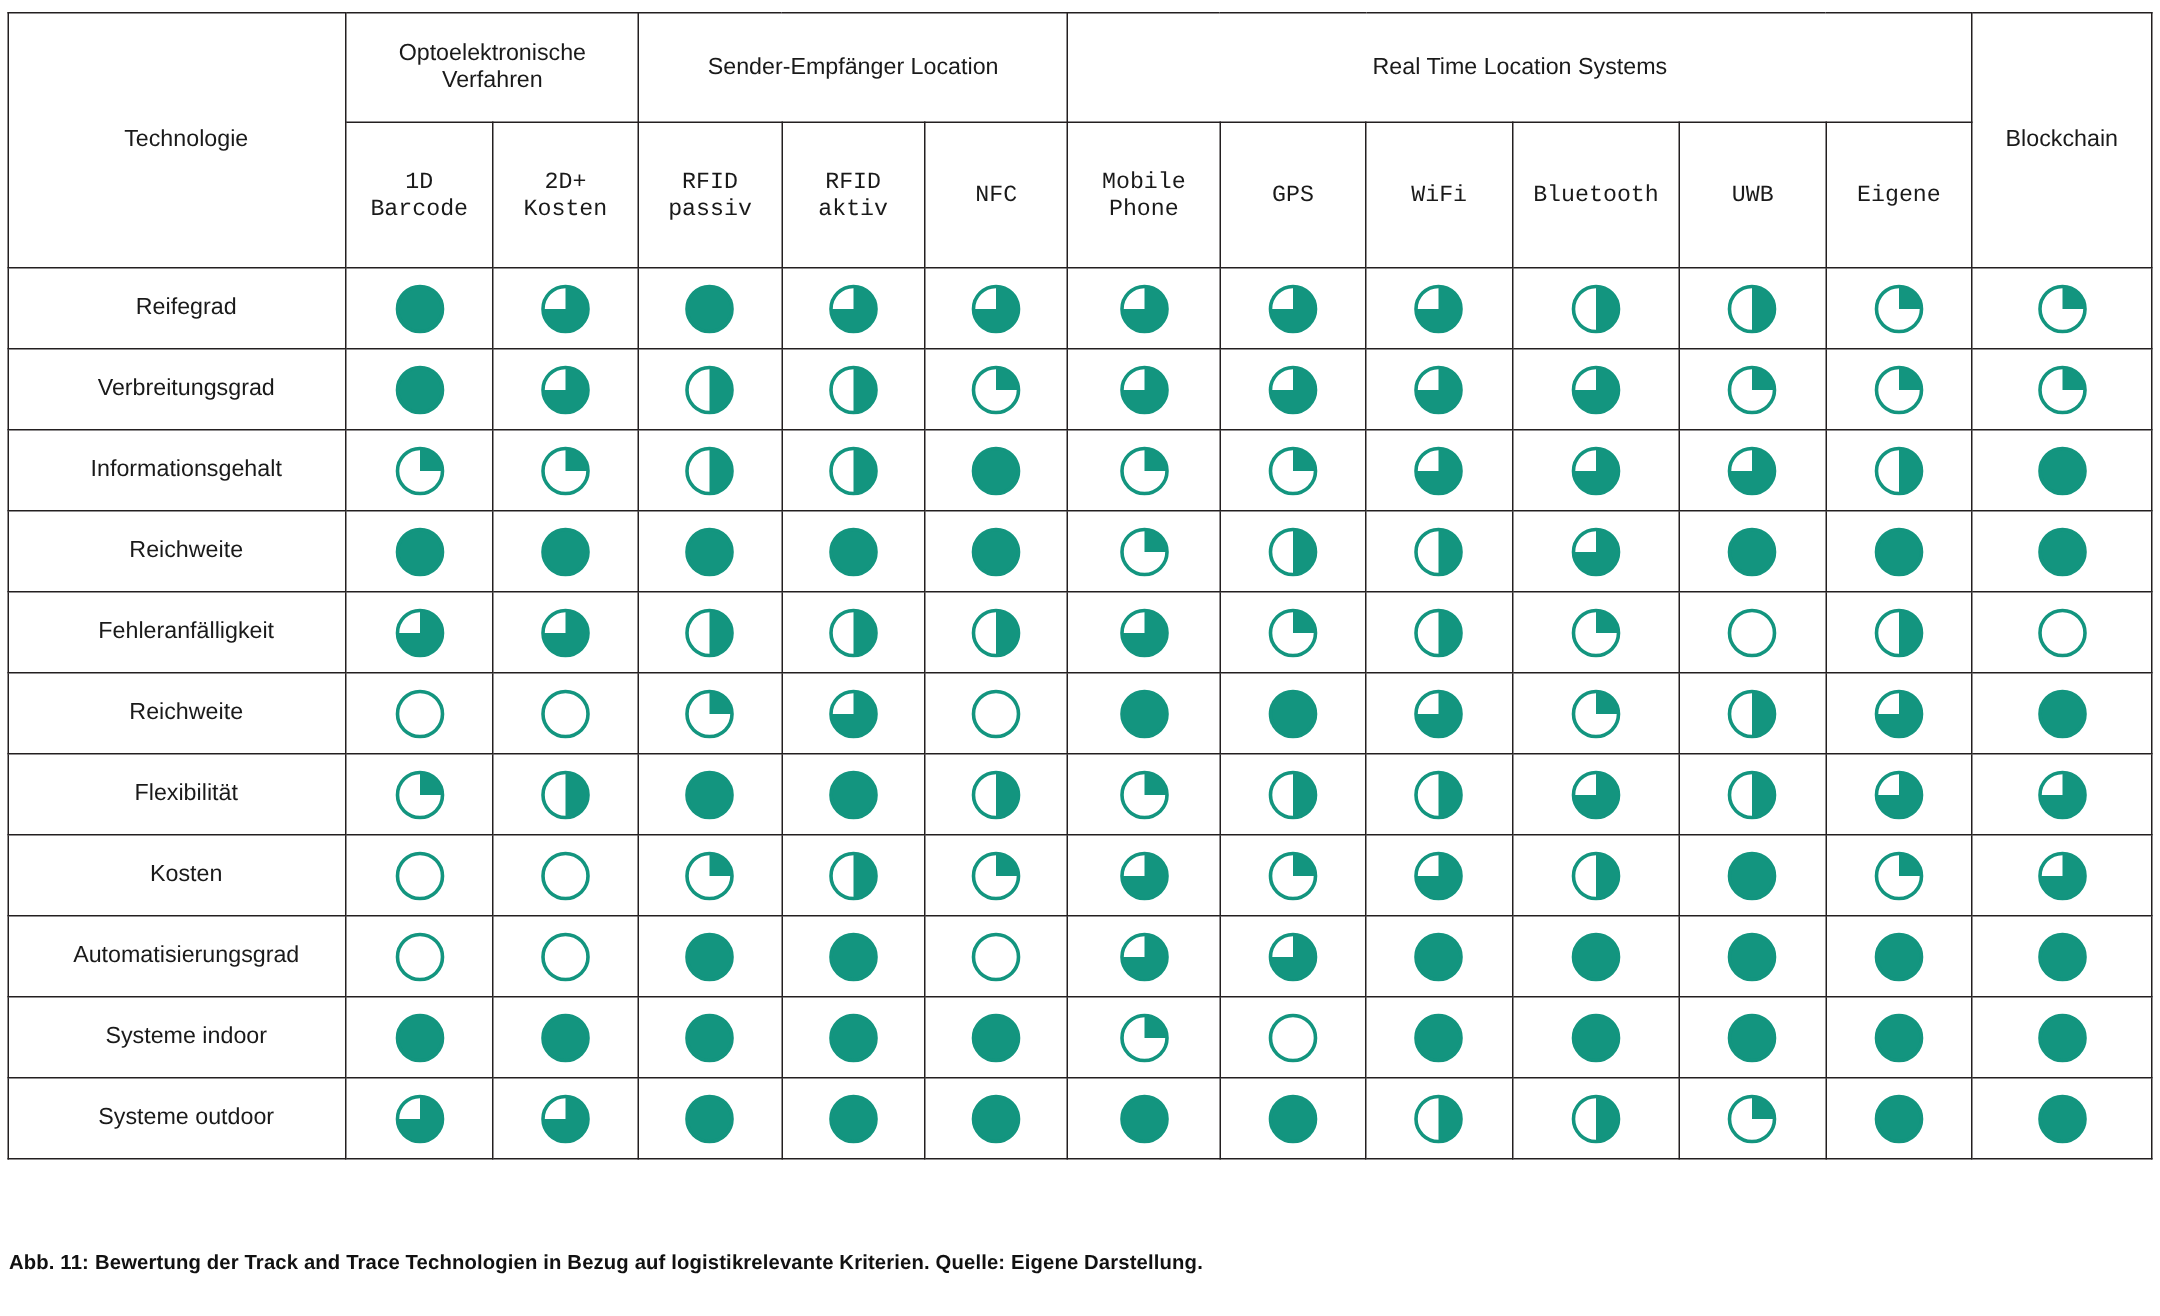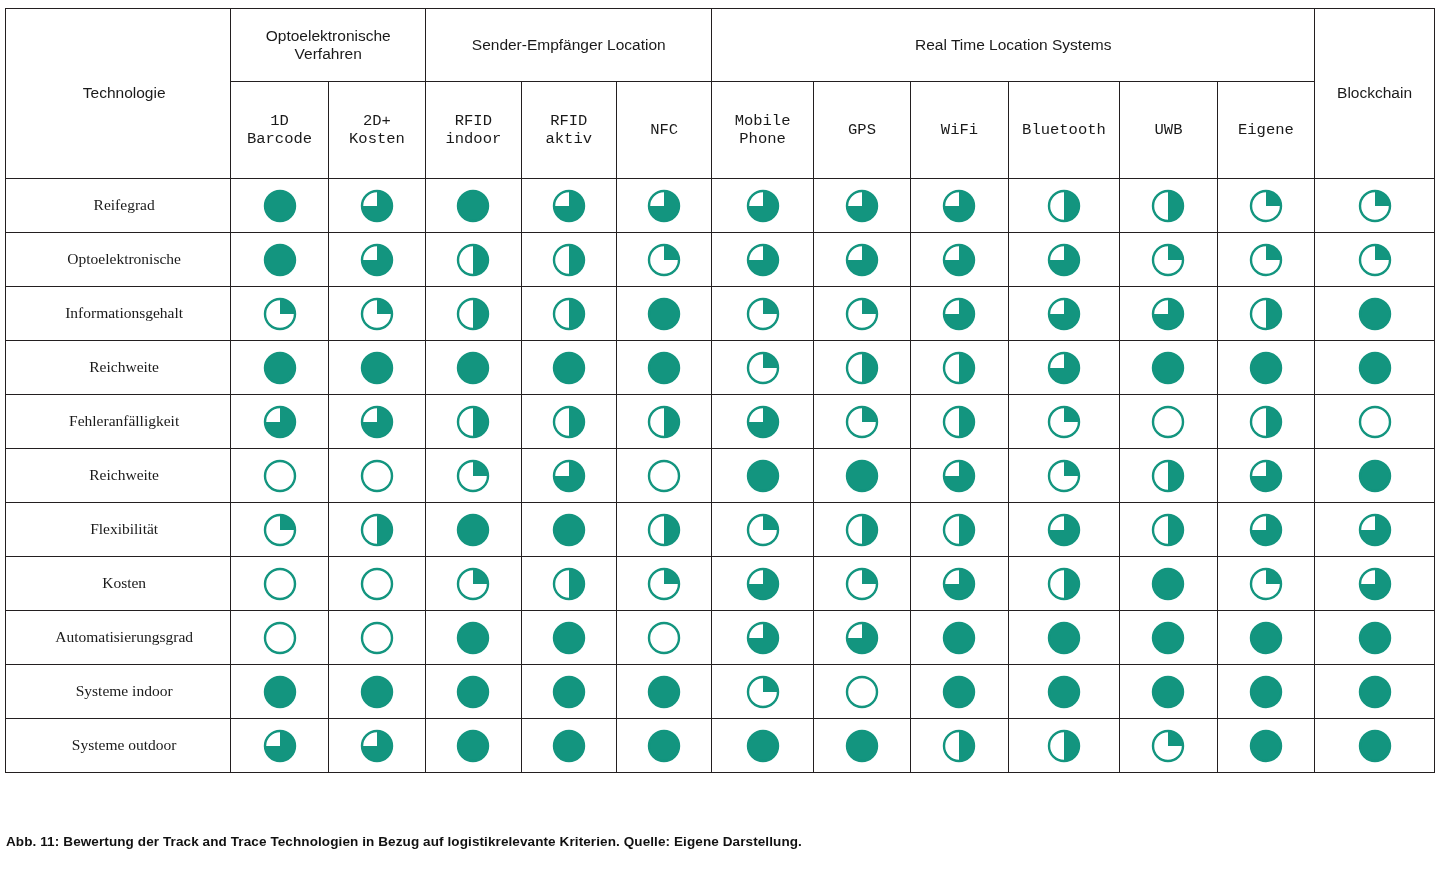--- a/index.html
+++ b/index.html
@@ -34,21 +34,20 @@
     vertical-align: middle;
     font-weight: normal;
     font-size: 15.5px;
     line-height: 1.18;
     color: #1a1a1a;
   }
   .rowhead-cell {
     text-align: center;
     padding-left: 12px !important;
     font-size: 16px;
-    font-family: Liberation Serif, serif;
   }
   .corner {
     text-align: right;
     padding-left: 12px !important;
     font-size: 16px;
     vertical-align: middle;
   }
   .group-head {
     font-size: 16px;
     height: 68px;
@@ -113,21 +112,21 @@
       <tr>
         <th class="corner" rowspan="2">Technologie</th>
         <th class="group-head" colspan="2">Optoelektronische Verfahren</th>
         <th class="group-head" colspan="3">Sender-Empfänger Location</th>
         <th class="group-head" colspan="6">Real Time Location Systems</th>
         <th class="blockchain-head" rowspan="2">Blockchain</th>
       </tr>
       <tr>
         <th class="sub-head">1D Barcode</th>
         <th class="sub-head">2D+ Kosten</th>
-        <th class="sub-head">RFID indoor</th>
+        <th class="sub-head">RFID passiv</th>
         <th class="sub-head">RFID aktiv</th>
         <th class="sub-head">NFC</th>
         <th class="sub-head">Mobile Phone</th>
         <th class="sub-head">GPS</th>
         <th class="sub-head">WiFi</th>
         <th class="sub-head">Bluetooth</th>
         <th class="sub-head">UWB</th>
         <th class="sub-head">Eigene</th>
       </tr>
     </thead>
@@ -223,21 +222,21 @@
           <td>
             <div class="cellwrap">
               <svg class="pie" viewBox="0 0 34 34" width="34" height="34">
                 <circle cx="17" cy="17" r="15" fill="#ffffff" stroke="#13957f" stroke-width="2.4"></circle>
                 <path d="M 17 17 L 17 2 A 15 15 0 0 1 32 17 Z" fill="#13957f"></path>
               </svg>
             </div>
           </td>
         </tr>
         <tr class="datarow">
-          <td class="rowhead-cell">Optoelektronische</td>
+          <td class="rowhead-cell">Verbreitungsgrad</td>
           <td>
             <div class="cellwrap">
               <svg class="pie" viewBox="0 0 34 34" width="34" height="34">
                 <circle cx="17" cy="17" r="15" fill="#13957f" stroke="#13957f" stroke-width="2.4"></circle>
               </svg>
             </div>
           </td>
           <td>
             <div class="cellwrap">
               <svg class="pie" viewBox="0 0 34 34" width="34" height="34">

